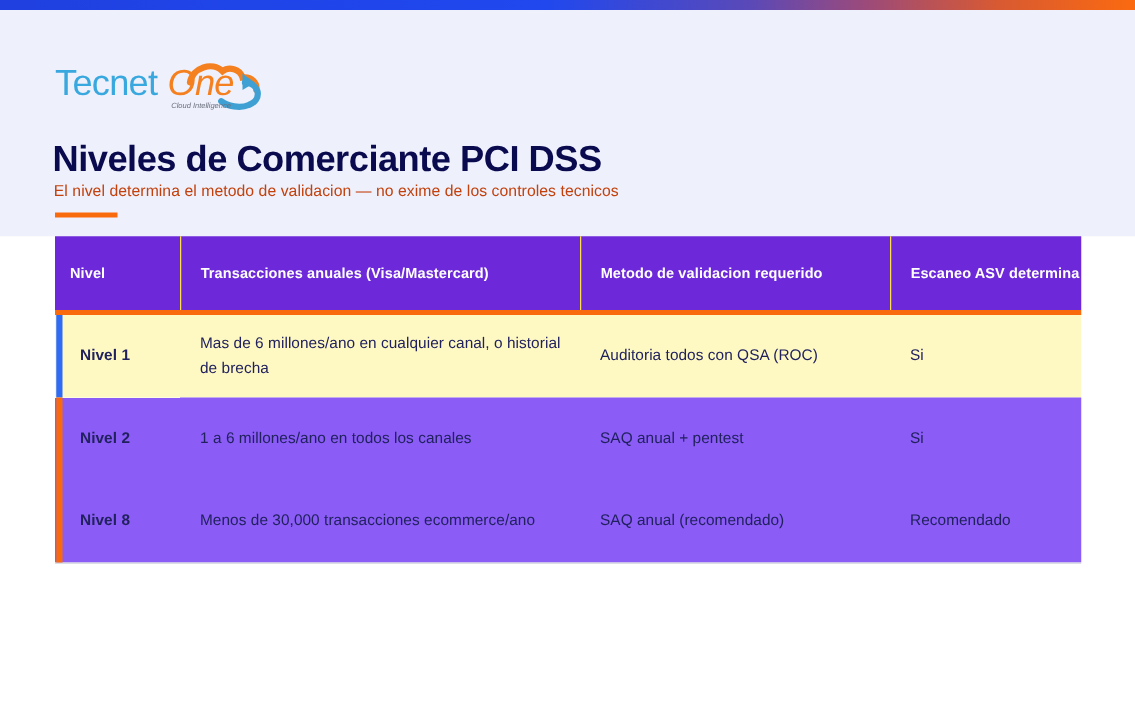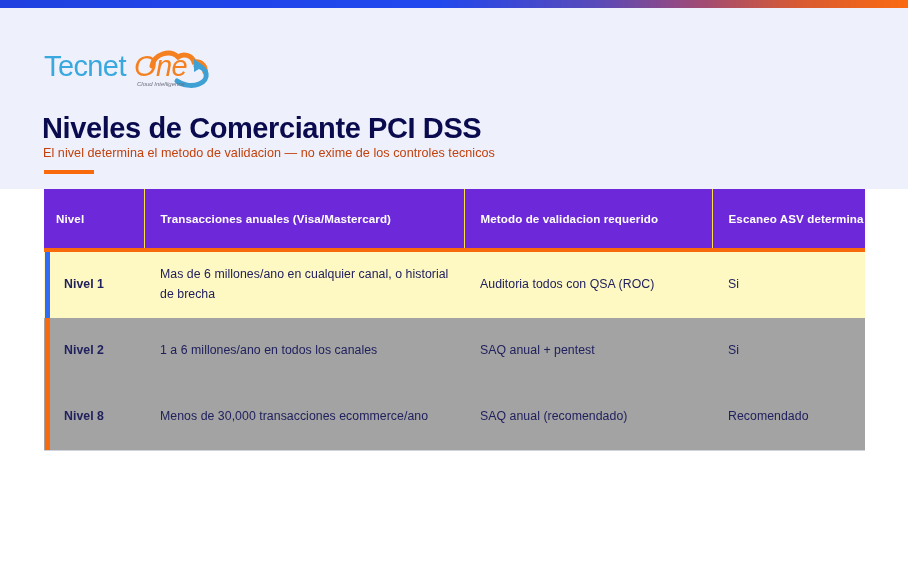--- a/index.html
+++ b/index.html
@@ -115,21 +115,21 @@
   }
 
   
   #header-rule-row td {
     height: 4px;
     padding: 0;
     background: #f96a0c;
   }
 
   #levels-table tbody tr.data-row {
-    background: #a3a3a3;
+    background: #8b5cf6;
   }
   #levels-table tbody tr.data-row.alt {
     background: #fef9c3;
   }
 
   #levels-table tbody tr.data-row td {
     height: 66px;
     vertical-align: middle;
     font-size: 12.3px;
     color: #21215e;

